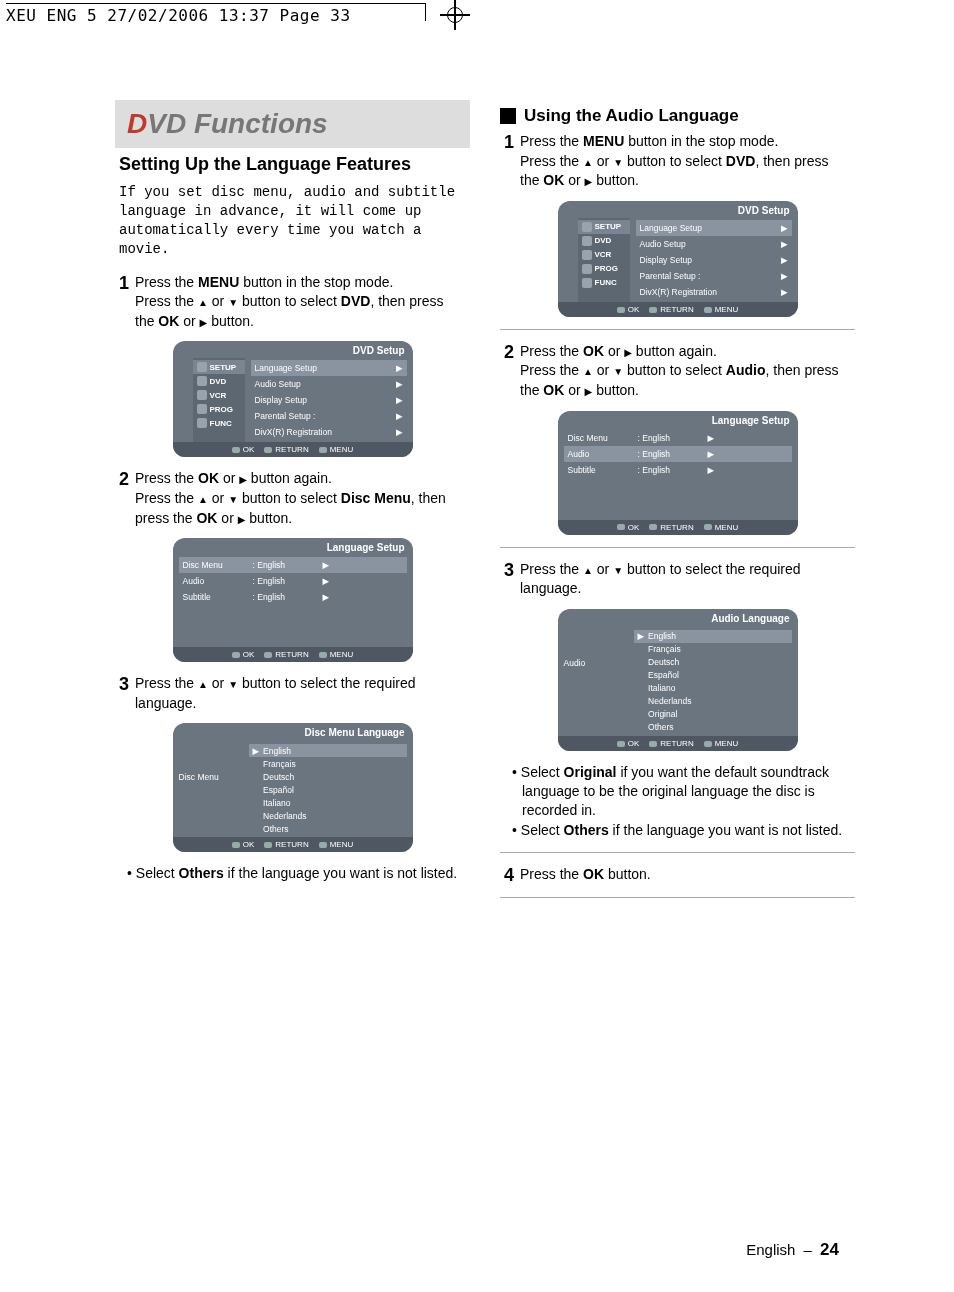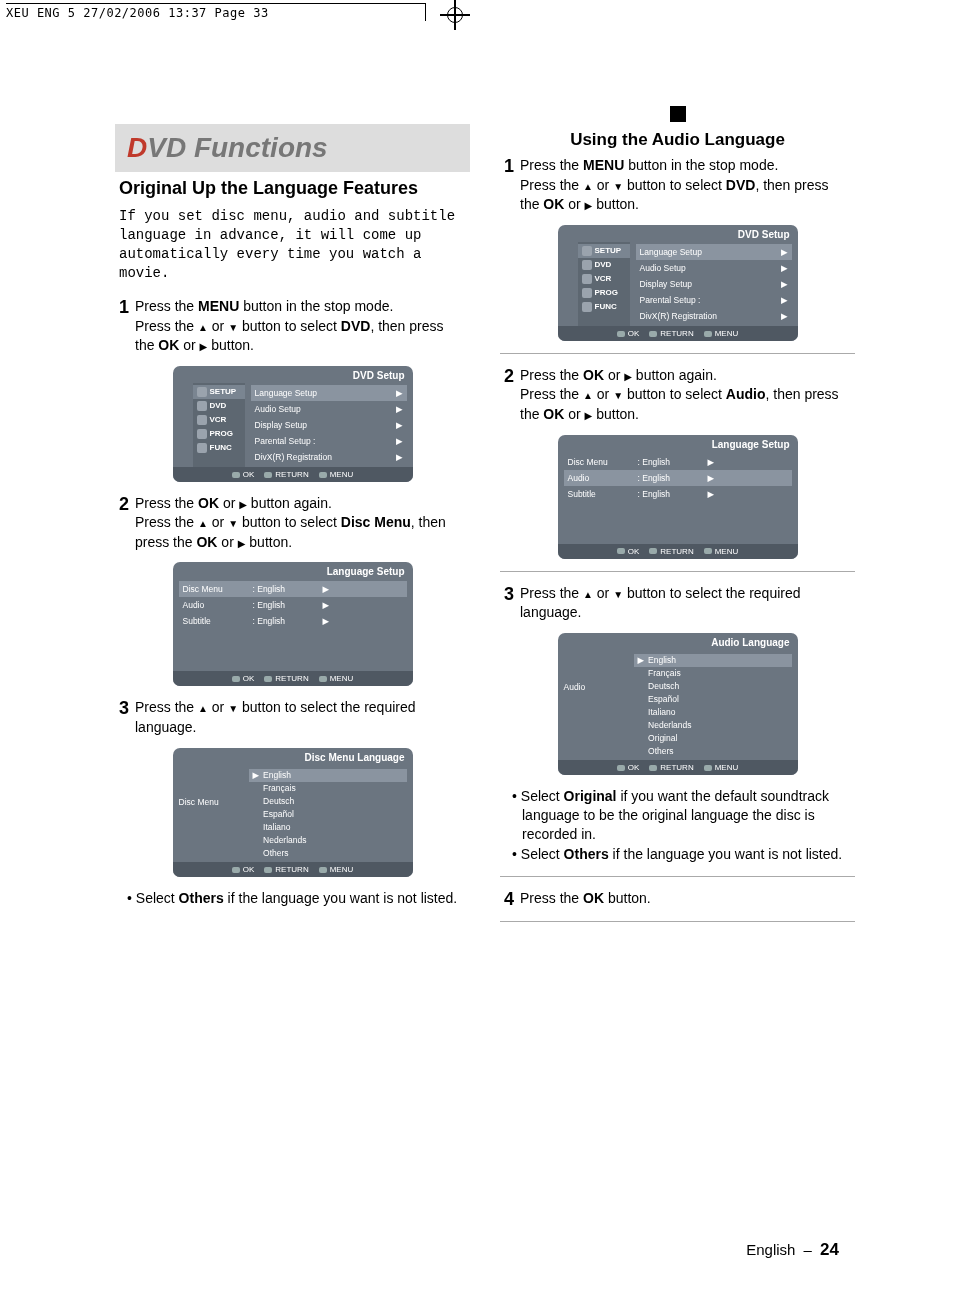--- a/index.html
+++ b/index.html
@@ -7,42 +7,42 @@
     font-family: Arial, Helvetica, sans-serif;
     background: #fff;
     color: #000;
     width: 954px;
     height: 1292px;
     position: relative;
   }
   .crop-header {
     position: absolute;
     top: 6px; left: 6px;
-    font-size: 12px;
+    font-size: 16px;
     font-family: monospace;
     letter-spacing: 0.5px;
     text-align: center;
   }
   .crop-rule-h { position: absolute; top: 3px; left: 6px; width: 420px; border-top: 1px solid #000; }
   .crop-rule-v { position: absolute; top: 3px; left: 425px; height: 18px; border-left: 1px solid #000; }
   .crop-target {
     position: absolute; top: 0; left: 440px; width: 30px; height: 30px;
   }
   .crop-target::before, .crop-target::after { content:""; position:absolute; background:#000; }
   .crop-target::before { left:14px; top:0; width:2px; height:30px; }
   .crop-target::after  { top:14px; left:0; height:2px; width:30px; }
   .crop-circle { position:absolute; left:7px; top:7px; width:16px; height:16px; border:1px solid #000; border-radius:50%; }
 
   .page {
     position: absolute;
     top: 100px;
     left: 115px;
     width: 740px;
   }
-  .columns { display: flex; gap: 30px; align-items: center; }
+  .columns { display: flex; gap: 30px; }
   .col { flex: 1; }
 
   .title-box {
     background: #dddddd;
     padding: 8px 12px;
     margin-bottom: 6px;
   }
   .title-box .d { color: #c0392b; font-style: italic; font-weight: bold; font-size: 28px; }
   .title-box .rest { color: #777; font-style: italic; font-weight: bold; font-size: 28px; }
 
@@ -56,21 +56,20 @@
     line-height: 1.35;
     margin: 0 4px 14px 4px;
     font-family: Liberation Mono, monospace;
   }
 
   .section-head {
     display: flex;
     align-items: center;
     gap: 8px;
     margin: 6px 0 6px 0;
-    flex-direction: column;
   }
   .black-square { width: 16px; height: 16px; background: #000; flex-shrink:0; }
   .section-head-text { font-size: 17px; font-weight: bold; }
 
   .step {
     font-size: 14px;
     line-height: 1.4;
     margin: 4px 4px 10px 4px;
     position: relative;
     padding-left: 16px;
@@ -93,21 +92,21 @@
 
   hr.divider { border: none; border-top: 1px solid #aaa; margin: 12px 0; }
 
   
   .osd {
     background: #6b7580;
     color: #fff;
     font-size: 9px;
     width: 240px;
     margin: 6px auto 12px auto;
-    border-radius: 7px;
+    border-radius: 12px;
     overflow: hidden;
   }
   .osd-header {
     text-align: right;
     padding: 4px 8px 2px 8px;
     font-weight: bold;
     font-size: 10px;
   }
   .osd-body { display: flex; padding-left: 20px; }
   .osd-sidebar {
@@ -208,21 +207,21 @@
     <div class="crop-circle"></div>
   </div>
 
 <div class="page">
   <div class="columns">
 
     <div class="col">
       <div class="title-box">
         <span class="d">D</span><span class="rest">VD Functions</span>
       </div>
-      <div class="subheading">Original Up the Language Features</div>
+      <div class="subheading">Setting Up the Language Features</div>
       <div class="body-text">If you set disc menu, audio and subtitle language in advance, it will come up automatically every time you watch a movie.</div>
 
 
       <div class="step">
         <span class="num">1</span>
         <span>Press the </span><b>MENU</b><span> button in the stop mode.</span><br>
         <span>Press the </span><span class="tri-up"></span><span> or </span><span class="tri-down"></span><span> button to select </span><b>DVD</b><span>, then press the </span><b>OK</b><span> or </span><span class="tri-right"></span><span> button.</span>
       </div>
 
       <div class="osd">

